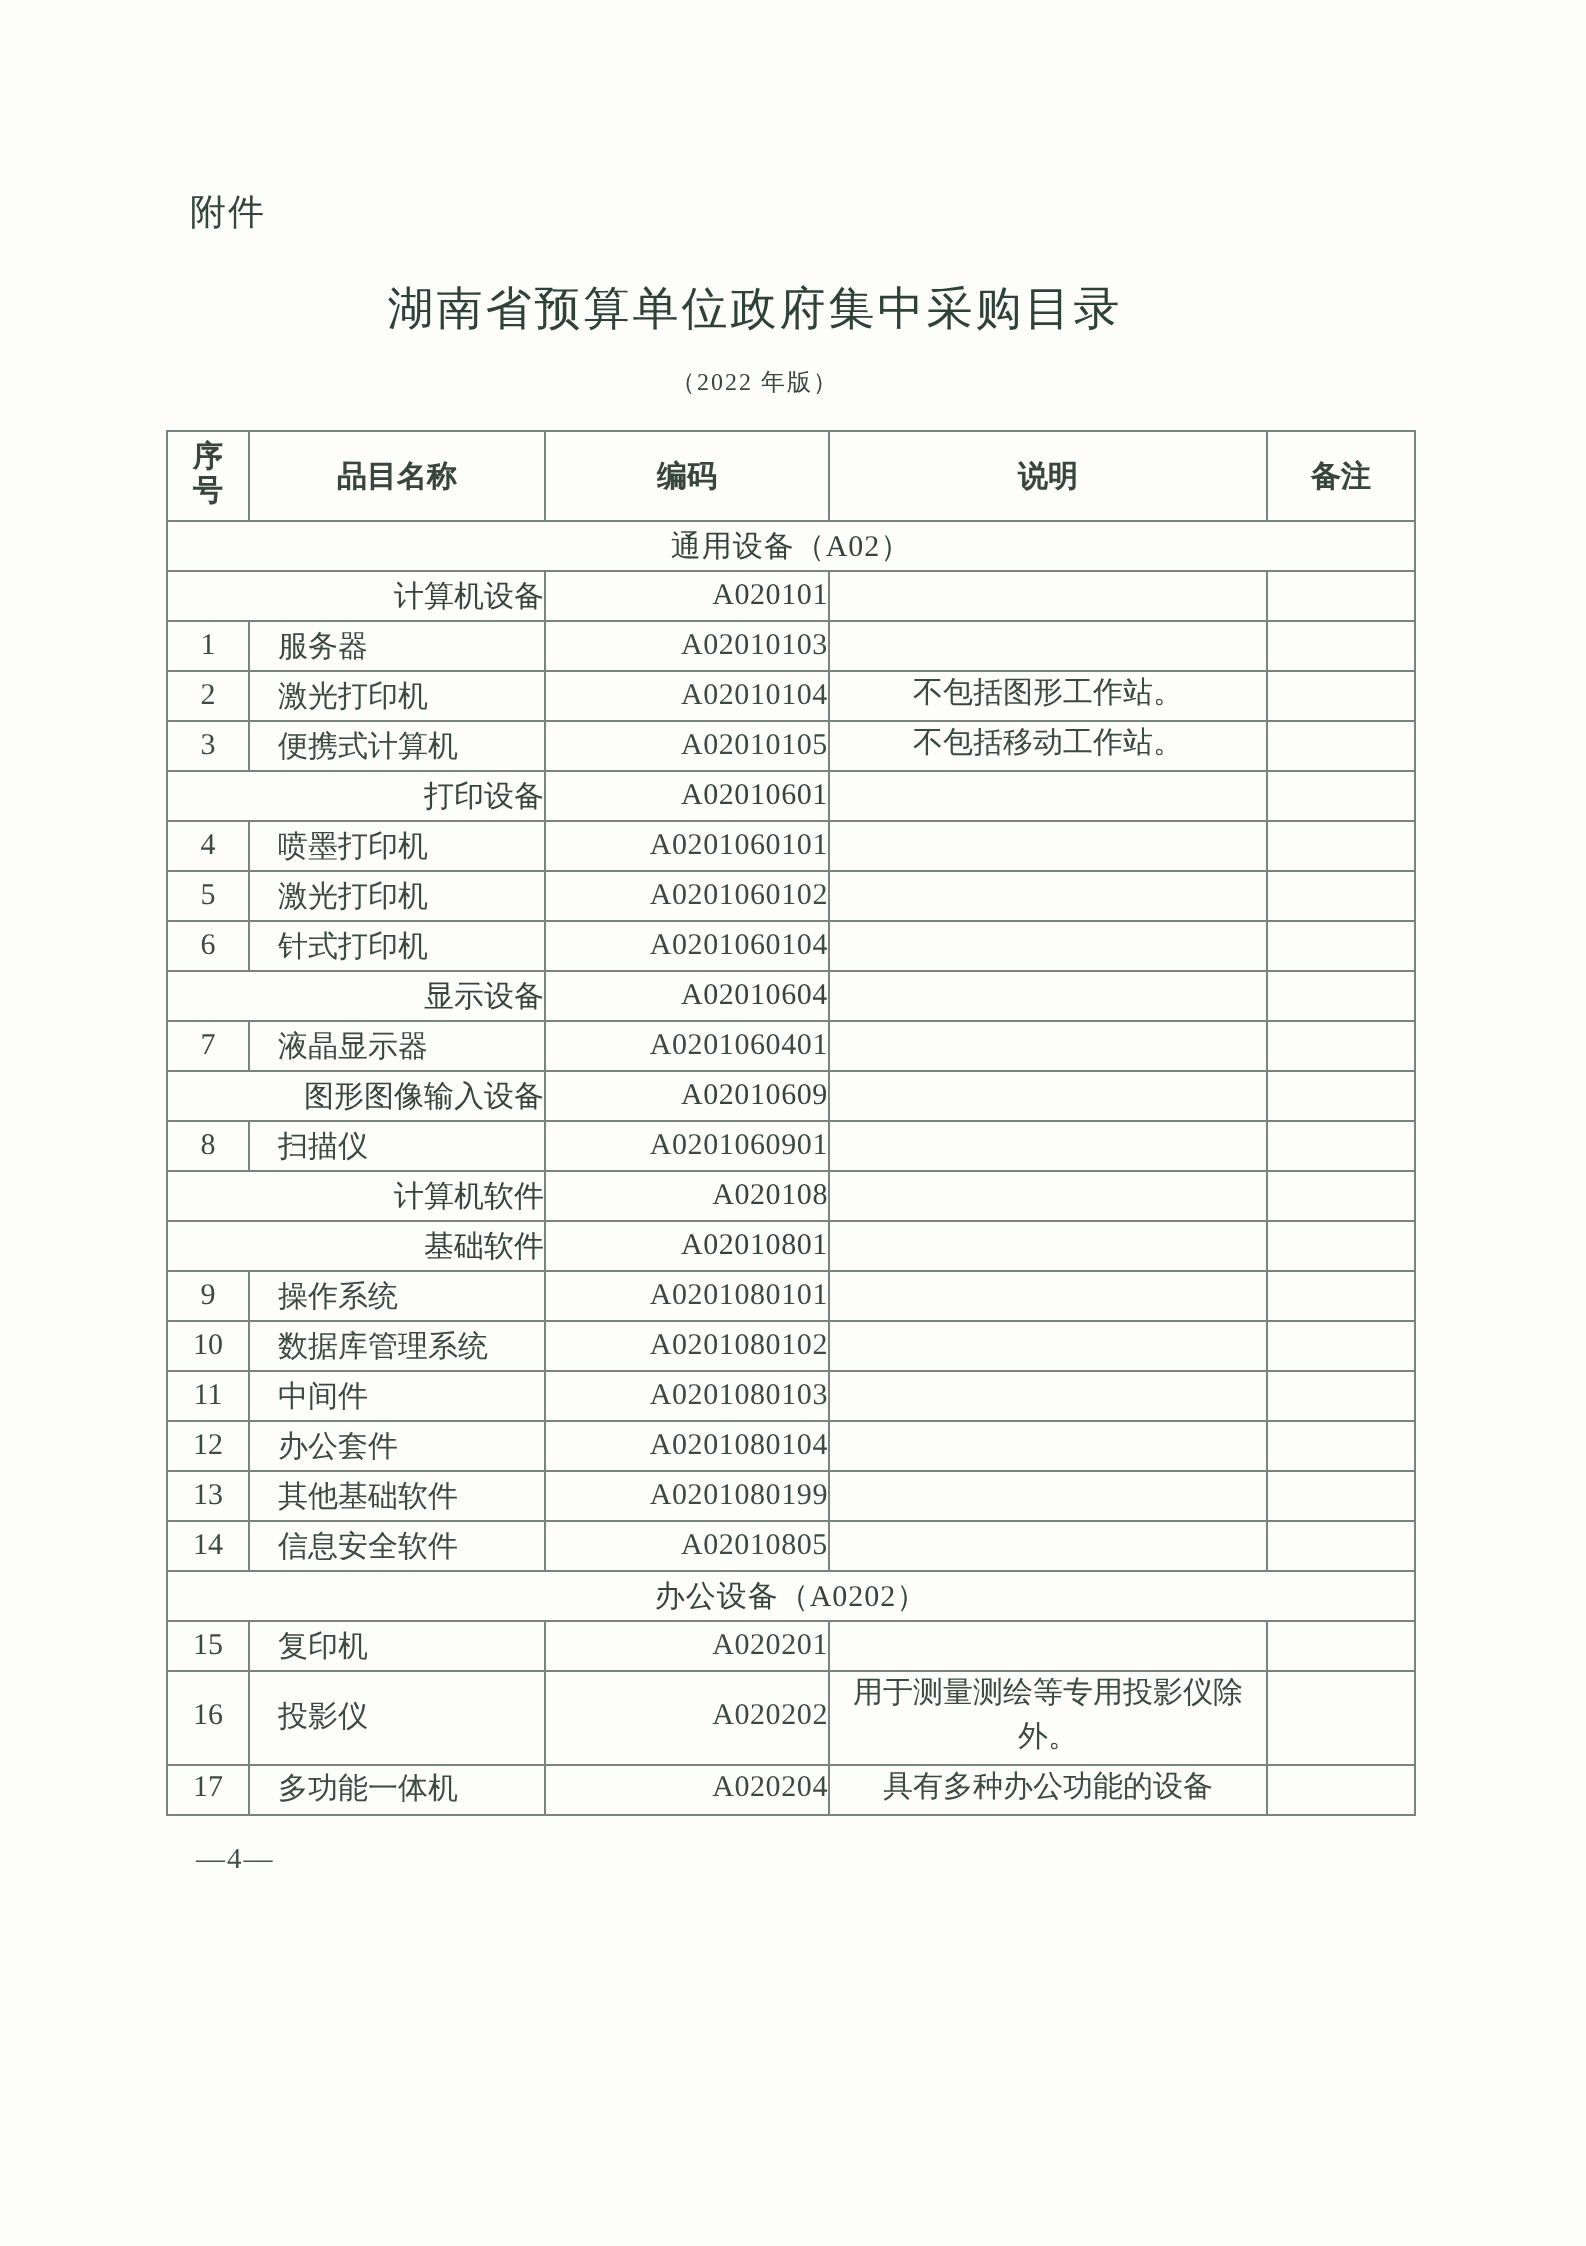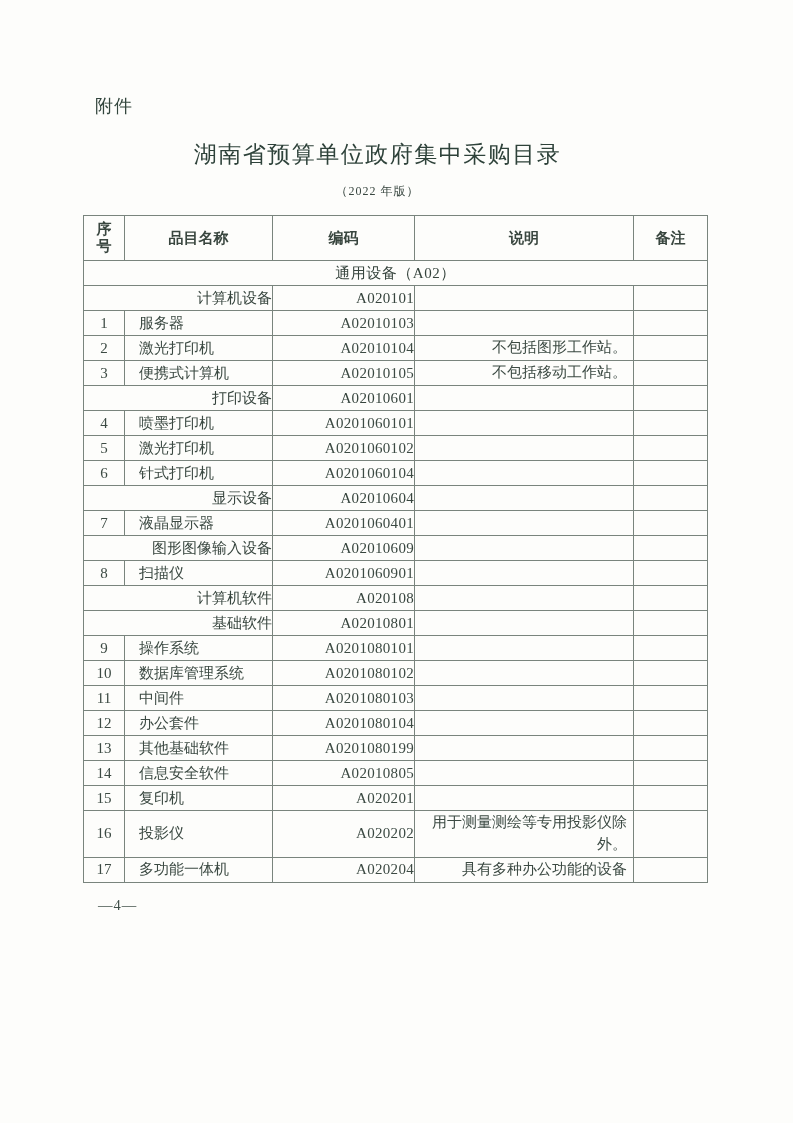--- a/index.html
+++ b/index.html
@@ -74,21 +74,21 @@
   }
   td.cell-no { text-align: center; }
   td.cell-name { text-align: left; padding-left: 14px; }
   td.cell-code {
     text-align: right;
     padding-left: 12px;
     letter-spacing: 0.3px;
   }
   td.cell-code-bold { font-weight: bold; color: #36443d; }
   td.cell-note {
-    text-align: right;
+    text-align: center;
     padding: 1px 6px;
     line-height: 1.45;
   }
   td.cell-remark { }
   .page-number {
     margin-top: 14px;
     margin-left: 15px;
     font-size: 14.5px;
     color: #41504a;
     letter-spacing: 1px;
@@ -255,20 +255,23 @@
           <td class="cell-remark"></td>
         </tr>
         <tr>
           <td class="cell-no">14</td>
           <td class="cell-name">信息安全软件</td>
           <td class="cell-code">A02010805</td>
           <td class="cell-note"></td>
           <td class="cell-remark"></td>
         </tr>
         <tr>
+          <td class="cell-section" colspan="5">办公设备（A0202）</td>
+        </tr>
+        <tr>
           <td class="cell-no">15</td>
           <td class="cell-name">复印机</td>
           <td class="cell-code">A020201</td>
           <td class="cell-note"></td>
           <td class="cell-remark"></td>
         </tr>
         <tr>
           <td class="cell-no">16</td>
           <td class="cell-name">投影仪</td>
           <td class="cell-code">A020202</td>

